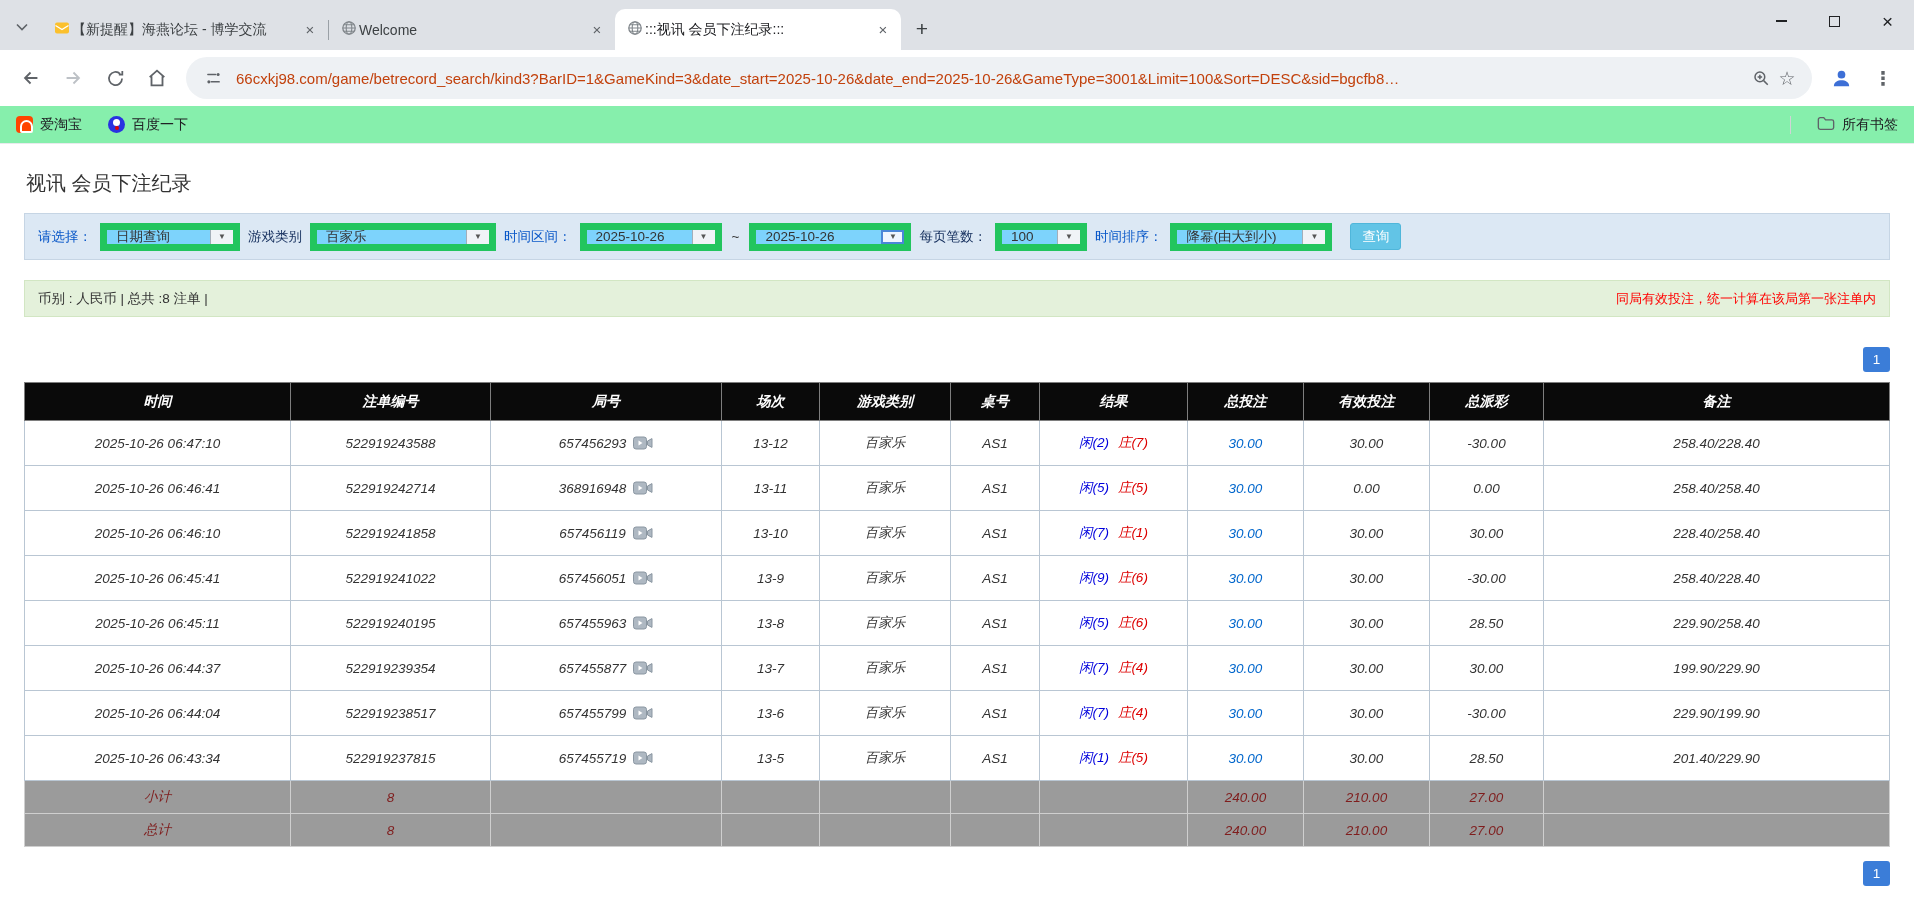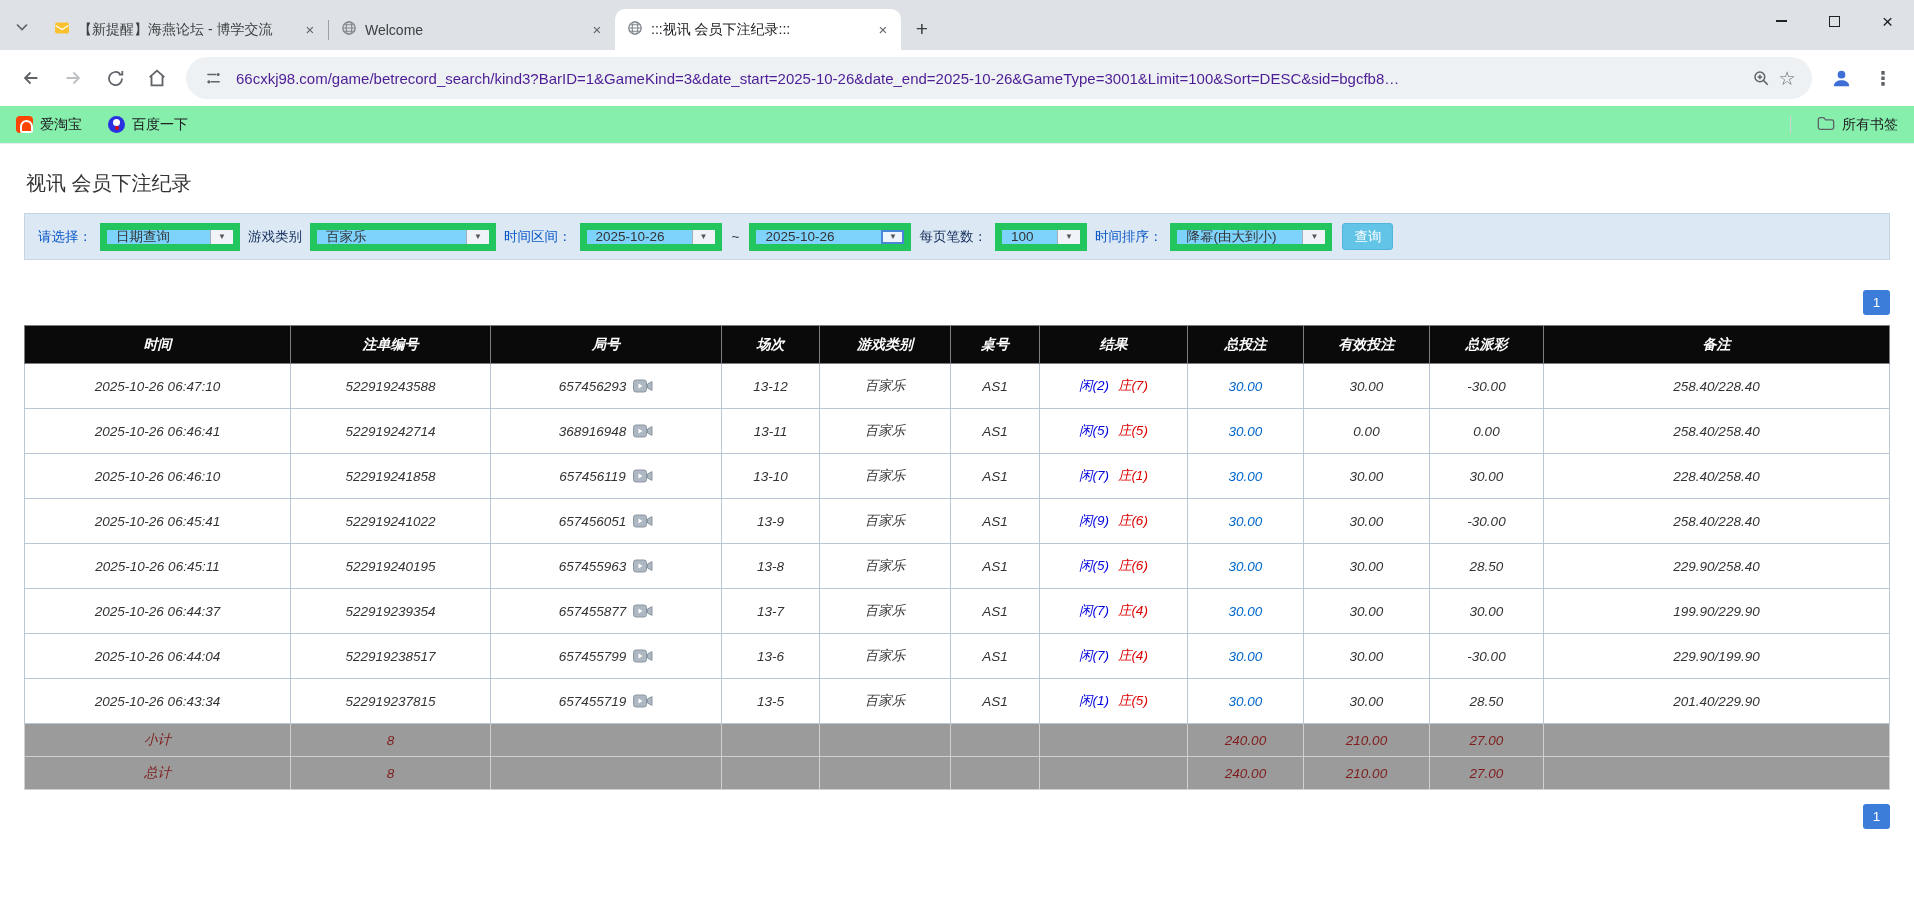--- a/index.html
+++ b/index.html
@@ -3,40 +3,40 @@
 <meta charset="utf-8">
 <style>
   *{box-sizing:border-box;margin:0;padding:0;}
   html,body{width:1914px;height:913px;}
   body{font-family:"Liberation Sans","DejaVu Sans",sans-serif;background:#fff;color:#202124;overflow:hidden;}
 
   
   .tabstrip{height:50px;background:#dee1e6;position:relative;display:flex;align-items:flex-end;}
   .tab-chevron{position:absolute;left:16px;top:17px;color:#5f6368;}
   .tabs{display:flex;align-items:flex-end;margin-left:42px;}
-  .tab{width:286px;height:41px;display:flex;align-items:center;gap:8px;padding:0 8px 0 12px;
+  .tab{width:286px;height:41px;display:flex;align-items:center;gap:2px;padding:0 8px 0 12px;
        font-size:14px;color:#3c4043;border-radius:10px 10px 0 0;position:relative;justify-content:space-between;}
   .tab.active{background:#fff;color:#202124;}
   .tab .title{flex:1;white-space:nowrap;overflow:hidden;}
   .tab .close{width:20px;height:20px;border-radius:50%;display:flex;align-items:center;justify-content:center;
        font-size:15px;color:#5f6368;flex:none;}
   .tab-sep{width:1px;height:20px;background:#9aa0a6;margin-bottom:10px;}
   .newtab{width:30px;height:30px;margin:0 0 6px 6px;display:flex;align-items:center;justify-content:center;
        font-size:21px;color:#3c4043;border-radius:50%;}
   .win-controls{position:absolute;right:0;top:0;height:42px;display:flex;}
   .win-controls .wc{width:53px;display:flex;align-items:center;justify-content:center;color:#202124;}
   .wc-min-glyph{width:11px;height:2px;background:#202124;display:inline-block;}
   .wc-max-glyph{width:11px;height:11px;border:1.5px solid #202124;display:inline-block;}
   .wc-close-glyph{font-size:19px;line-height:1;}
 
   .navbar{height:56px;background:#fff;display:flex;align-items:center;padding:0 10px;}
   .nav-btn{width:42px;height:42px;border-radius:50%;display:flex;align-items:center;justify-content:center;flex:none;}
   .omnibox{flex:1;height:42px;background:#eef1f4;border-radius:21px;display:flex;align-items:center;
        padding:0 12px 0 14px;margin:0 8px;min-width:0;}
-  .omnibox .url{flex:1;font-size:15px;color:#4c1d95;white-space:nowrap;overflow:hidden;text-overflow:ellipsis;margin:0 10px;}
+  .omnibox .url{flex:1;font-size:15px;color:#c2410c;white-space:nowrap;overflow:hidden;text-overflow:ellipsis;margin:0 10px;}
   .omni-icon{width:26px;height:26px;display:flex;align-items:center;justify-content:center;flex:none;}
   .star-glyph{font-size:19px;color:#5f6368;}
   .menu-dots{font-size:19px;color:#5f6368;font-weight:bold;}
 
   .bookmarks{height:38px;background:#86efac;display:flex;align-items:center;padding:0 16px;gap:26px;
        border-bottom:1px solid #e8eaed;font-size:14px;color:#202124;}
   .bm{display:flex;align-items:center;gap:7px;}
   .bm-ico{width:17px;height:17px;border-radius:4px;flex:none;}
   .taobao{background:#ff4400;position:relative;}
   .taobao::after{content:"";position:absolute;left:4px;top:4px;width:9px;height:9px;border:2px solid #fff;border-radius:50% 50% 2px 2px;}
@@ -56,21 +56,21 @@
   .flabel-dark{color:#16305e;}
   .combo{display:inline-flex;height:28px;background:#7dd3fc;border:7px solid #22c55e;align-items:stretch;flex:none;}
   .combo .val{display:flex;align-items:center;padding:0 9px;font-size:13.5px;color:#333;flex:1;white-space:nowrap;overflow:hidden;}
   .combo .arrow{width:23px;border-left:1px solid #a3aeb9;background:#f0f3f7;display:flex;align-items:center;
        justify-content:center;color:#555;font-size:8px;flex:none;}
   .combo.focused .arrow{border:2px solid #4a86d8;background:#eef5ff;}
   .c-mode{width:140px;} .c-game{width:186px;} .c-date{width:142px;} .c-date2{width:162px;}
   .c-size{width:92px;} .c-sort{width:162px;}
   .tilde{color:#333;margin:0 2px;}
   .search-btn{background:#62c4e6;border:1px solid #4fb6da;color:#fff;font-size:13.5px;height:27px;
-       padding:0 11px;border-radius:3px;margin-left:2px;cursor:pointer;}
+       padding:0 11px;border-radius:3px;margin-left:10px;cursor:pointer;}
 
   .info-bar{margin-top:20px;background:#e4f1db;border:1px solid #d2e6c3;height:37px;display:flex;
        align-items:center;justify-content:space-between;padding:0 13px;}
   .info-left{font-size:13.5px;color:#333;}
   .info-right{font-size:13px;color:#ff0000;}
 
   .pg-row{display:flex;justify-content:flex-end;}
   .pg-top{margin:30px 0 10px;}
   .pg-bottom{margin:14px 0 0;}
   .pg-btn{min-width:27px;height:25px;background:#3b7dd8;color:#fff;font-size:13.5px;border:none;
@@ -249,20 +249,24 @@
       <span class="arrow">▼</span>
     </span>
     <span class="flabel-blue">时间排序：</span>
     <span class="combo c-sort">
       <span class="val">降幂(由大到小)</span>
       <span class="arrow">▼</span>
     </span>
     <button class="search-btn">查询</button>
   </div>
 
+  <div class="info-bar">
+    <span class="info-left">币别 : 人民币 | 总共 :8 注单 |</span>
+    <span class="info-right">同局有效投注，统一计算在该局第一张注单内</span>
+  </div>
 
   <div class="pg-row pg-top">
     <button class="pg-btn">1</button>
   </div>
 
   <table class="bets">
     <colgroup>
       <col style="width:266px">
         <col style="width:200px">
         <col style="width:231px">

